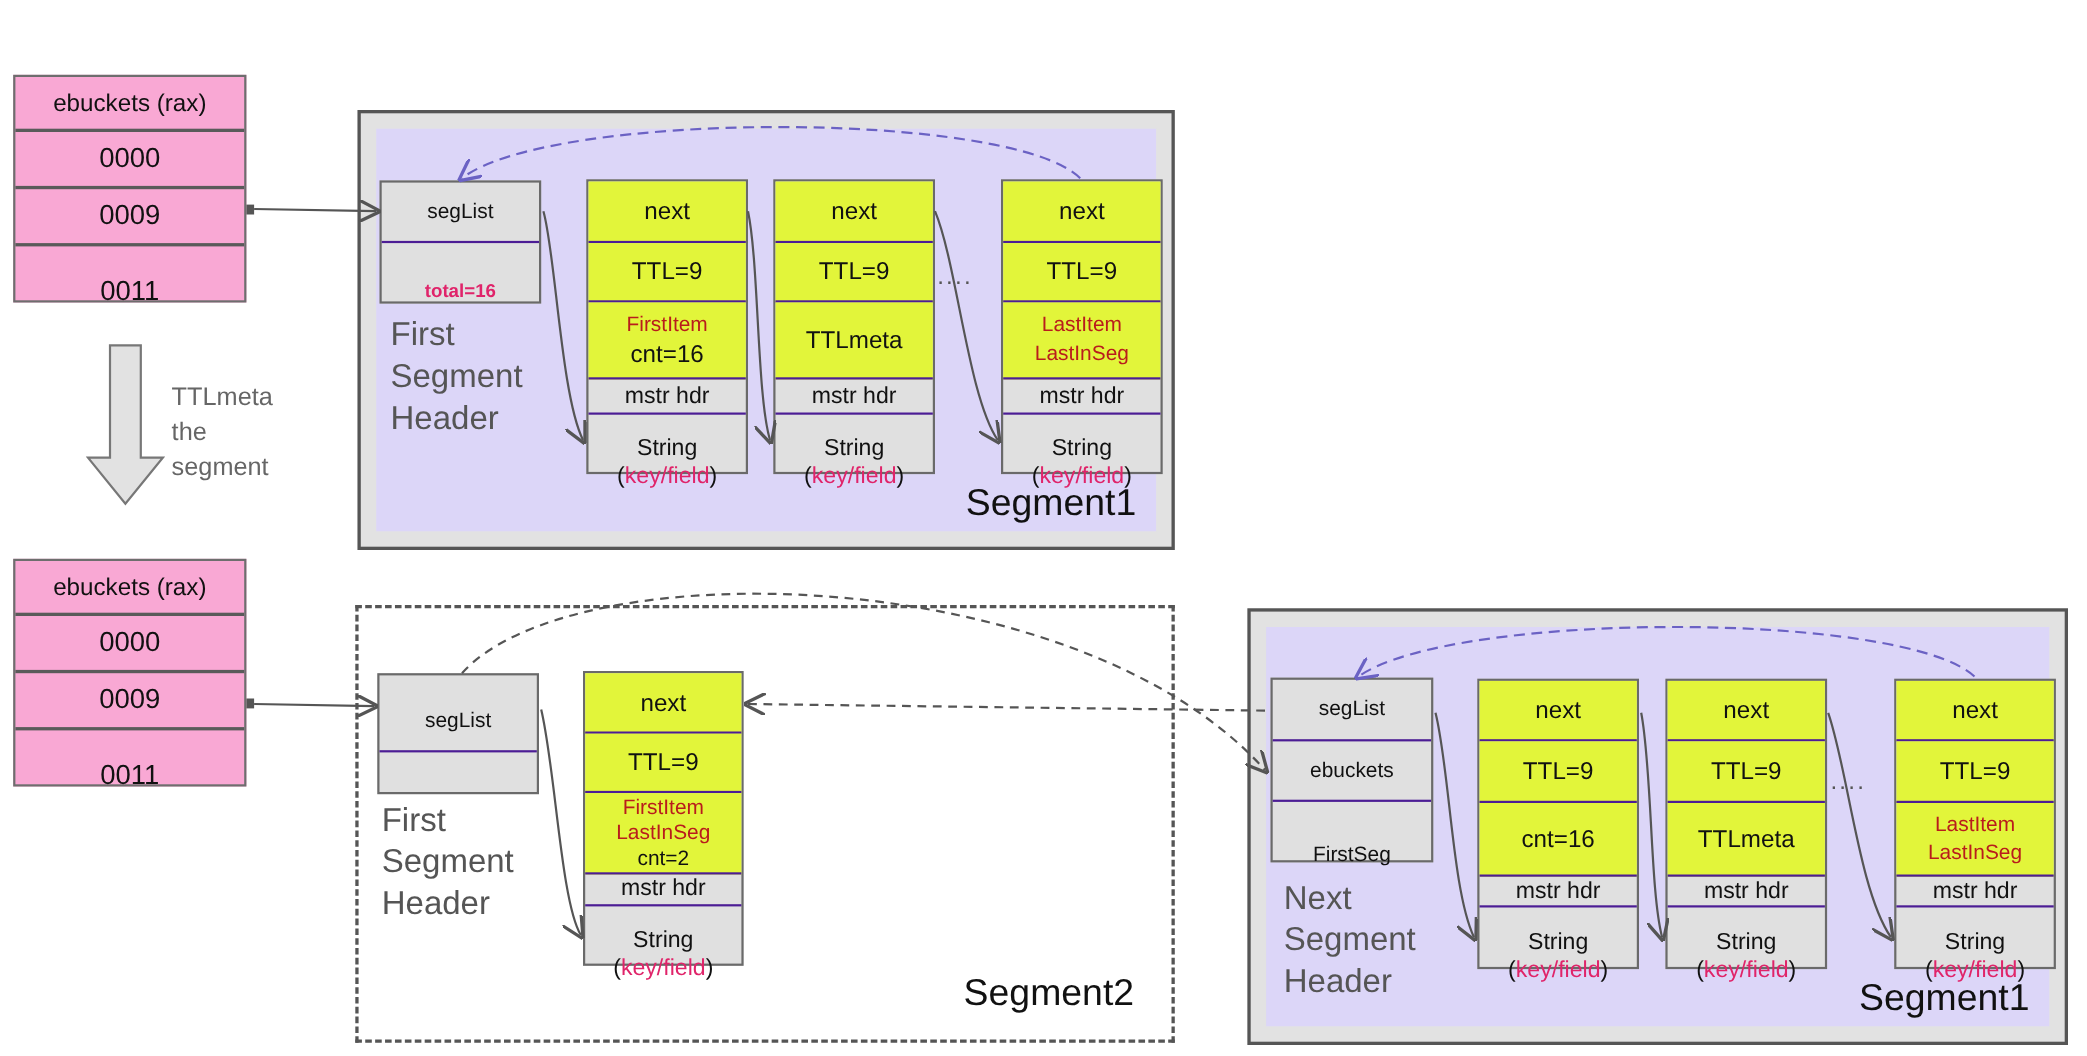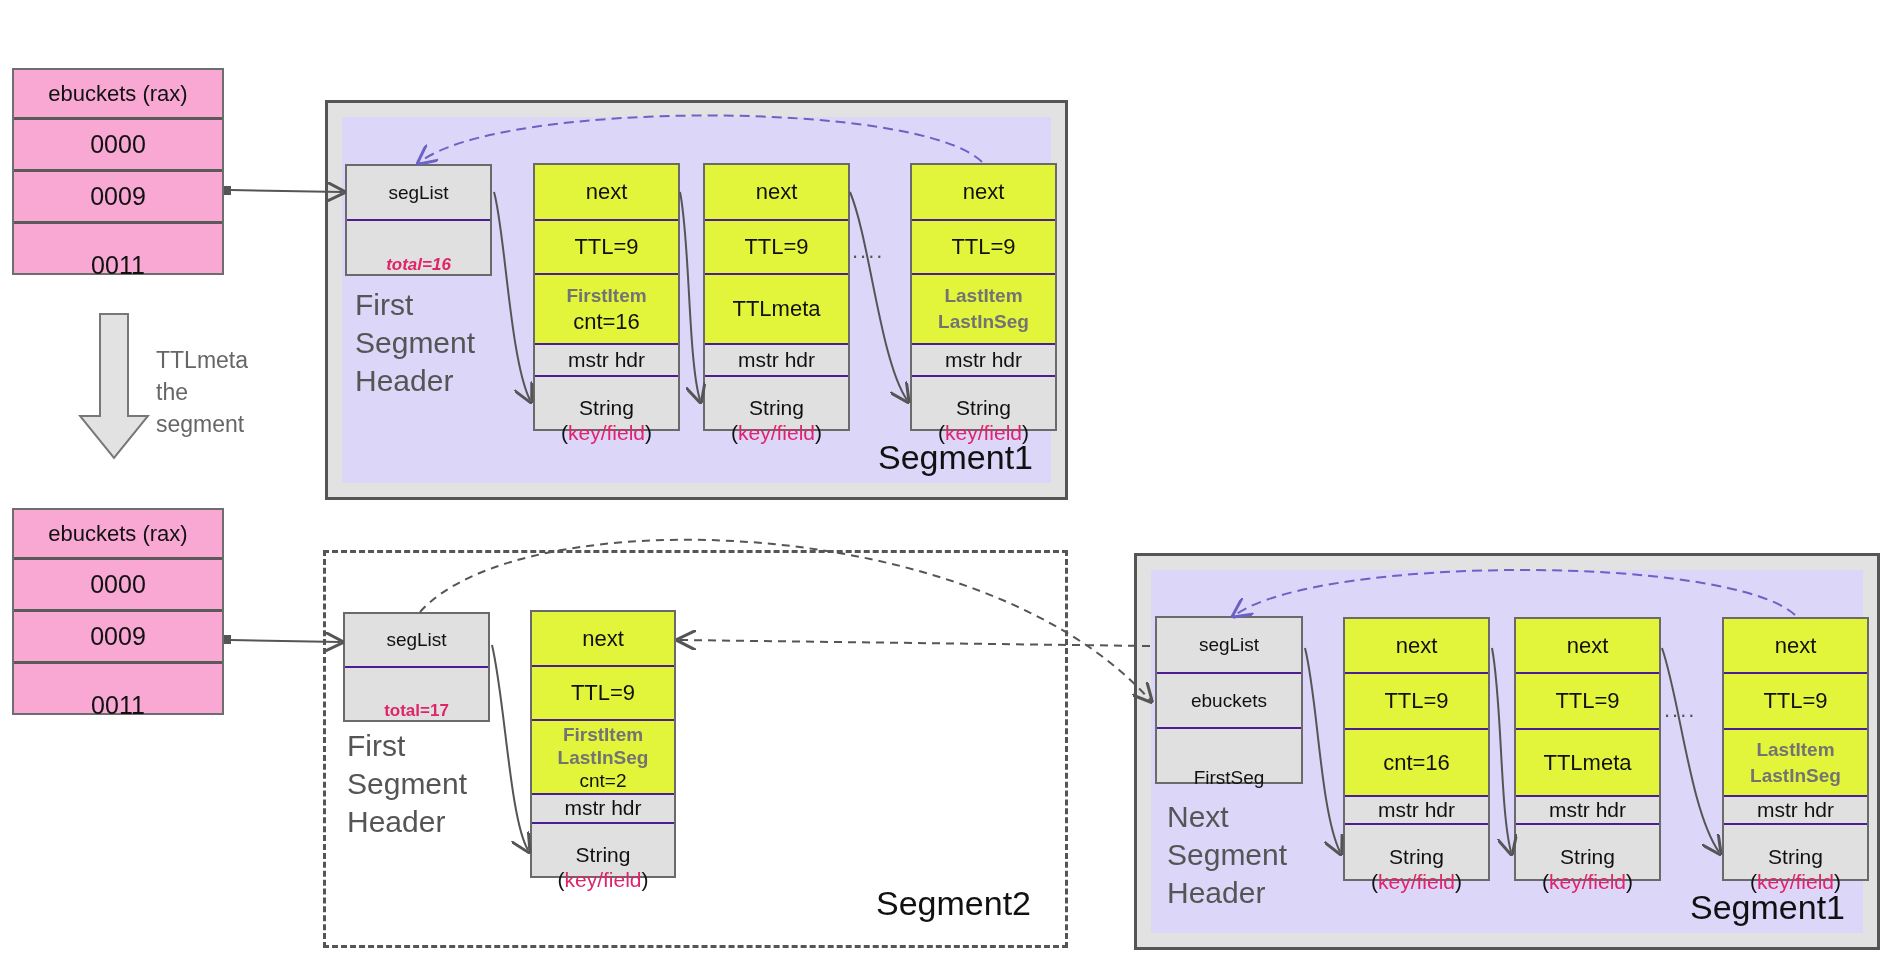--- a/index.html
+++ b/index.html
@@ -7,21 +7,21 @@
   .abs{position:absolute;box-sizing:border-box;}
   .tbl{position:absolute;border:2px solid #6e6e6e;background:#f9a8d4;box-sizing:border-box;}
   .cell{position:absolute;left:0;right:0;box-sizing:border-box;border-bottom:3px solid #5a5a5a;display:flex;align-items:center;justify-content:center;font-size:25px;color:#111;text-align:center;line-height:1.15;}
   .cell:last-child{border-bottom:none;margin-top:16px;}
   .seg-solid{border:3px solid #555;background:#e2e2e2;}
   .seg-inner{position:absolute;left:14px;top:14px;right:14px;bottom:14px;background:#dcd6f8;}
   .seg-dashed{border:3px dashed #555;background:#ffffff;}
   .item{position:absolute;border:2px solid #6a6a6a;box-sizing:border-box;background:#e0e0e0;}
   .item .cell{font-size:22px;border-bottom:2px solid #4c1d95;}
   .yl{background:#e2f53a;}
-  .blue{color:#737373;font-weight:bold;font-size:19px !important;}
+  .blue{color:#b91c1c;font-weight:normal;font-size:19px !important;}
   .kf{color:#e0246a;}
   .big-label{position:absolute;font-size:30px;color:#555;line-height:38px;}
   .seg-label{position:absolute;font-size:34px;color:#111;}
   .red{color:#e0246a;font-weight:bold;font-size:17px !important;}
   svg.links{position:absolute;left:0;top:0;pointer-events:none;}
 </style>
 </head>
 <body>
 
 <div class="tbl" style="left:12px;top:68px;width:212px;height:207px;">
@@ -38,21 +38,21 @@
   <div>TTLmeta</div>
   <div>the</div>
   <div>segment</div>
 </div>
 
 <div class="abs seg-solid" style="left:325px;top:100px;width:743px;height:400px;">
   <div class="seg-inner"></div>
 </div>
 <div class="item" style="left:345px;top:164px;width:147px;height:112px;">
   <div class="cell" style="top:0;height:55px;font-size:19px;">segList</div>
-  <div class="cell red" style="top:55px;height:55px;border-bottom:none;font-style:italic;">total=16</div>
+  <div class="cell red" style="top:55px;height:55px;border-bottom:none;">total=16</div>
 </div>
 <div class="big-label" style="left:355px;top:286px;">
   <div>First</div>
   <div>Segment</div>
   <div>Header</div>
 </div>
 
 <div id="top-items">
     <div class="item" style="left: 533px; top: 163px; width: 147px; height: 268px;">
       <div class="cell yl" style="top: 0px; height: 56px;">next</div>
@@ -100,21 +100,20 @@
 <div class="tbl" style="left:12px;top:508px;width:212px;height:207px;">
   <div class="cell" style="top:0;height:50px;font-size:22px;">ebuckets (rax)</div>
   <div class="cell" style="top:50px;height:52px;">0000</div>
   <div class="cell" style="top:102px;height:52px;">0009</div>
   <div class="cell" style="top:154px;height:50px;border-bottom:none;">0011</div>
 </div>
 
 <div class="abs seg-dashed" style="left:323px;top:550px;width:745px;height:398px;"></div>
 <div class="item" style="left:343px;top:612px;width:147px;height:110px;">
   <div class="cell" style="top:0;height:54px;font-size:19px;">segList</div>
-  <div class="cell red" style="top:54px;height:54px;border-bottom:none;">total=17</div>
 </div>
 <div class="big-label" style="left:347px;top:727px;">
   <div>First</div>
   <div>Segment</div>
   <div>Header</div>
 </div>
 <div class="item" style="left:530px;top:610px;width:146px;height:268px;">
   <div class="cell yl" style="top:0;height:55px;">next</div>
   <div class="cell yl" style="top:55px;height:54px;">TTL=9</div>
   <div class="cell yl" style="top:109px;height:74px;flex-direction:column;line-height:23px;">

